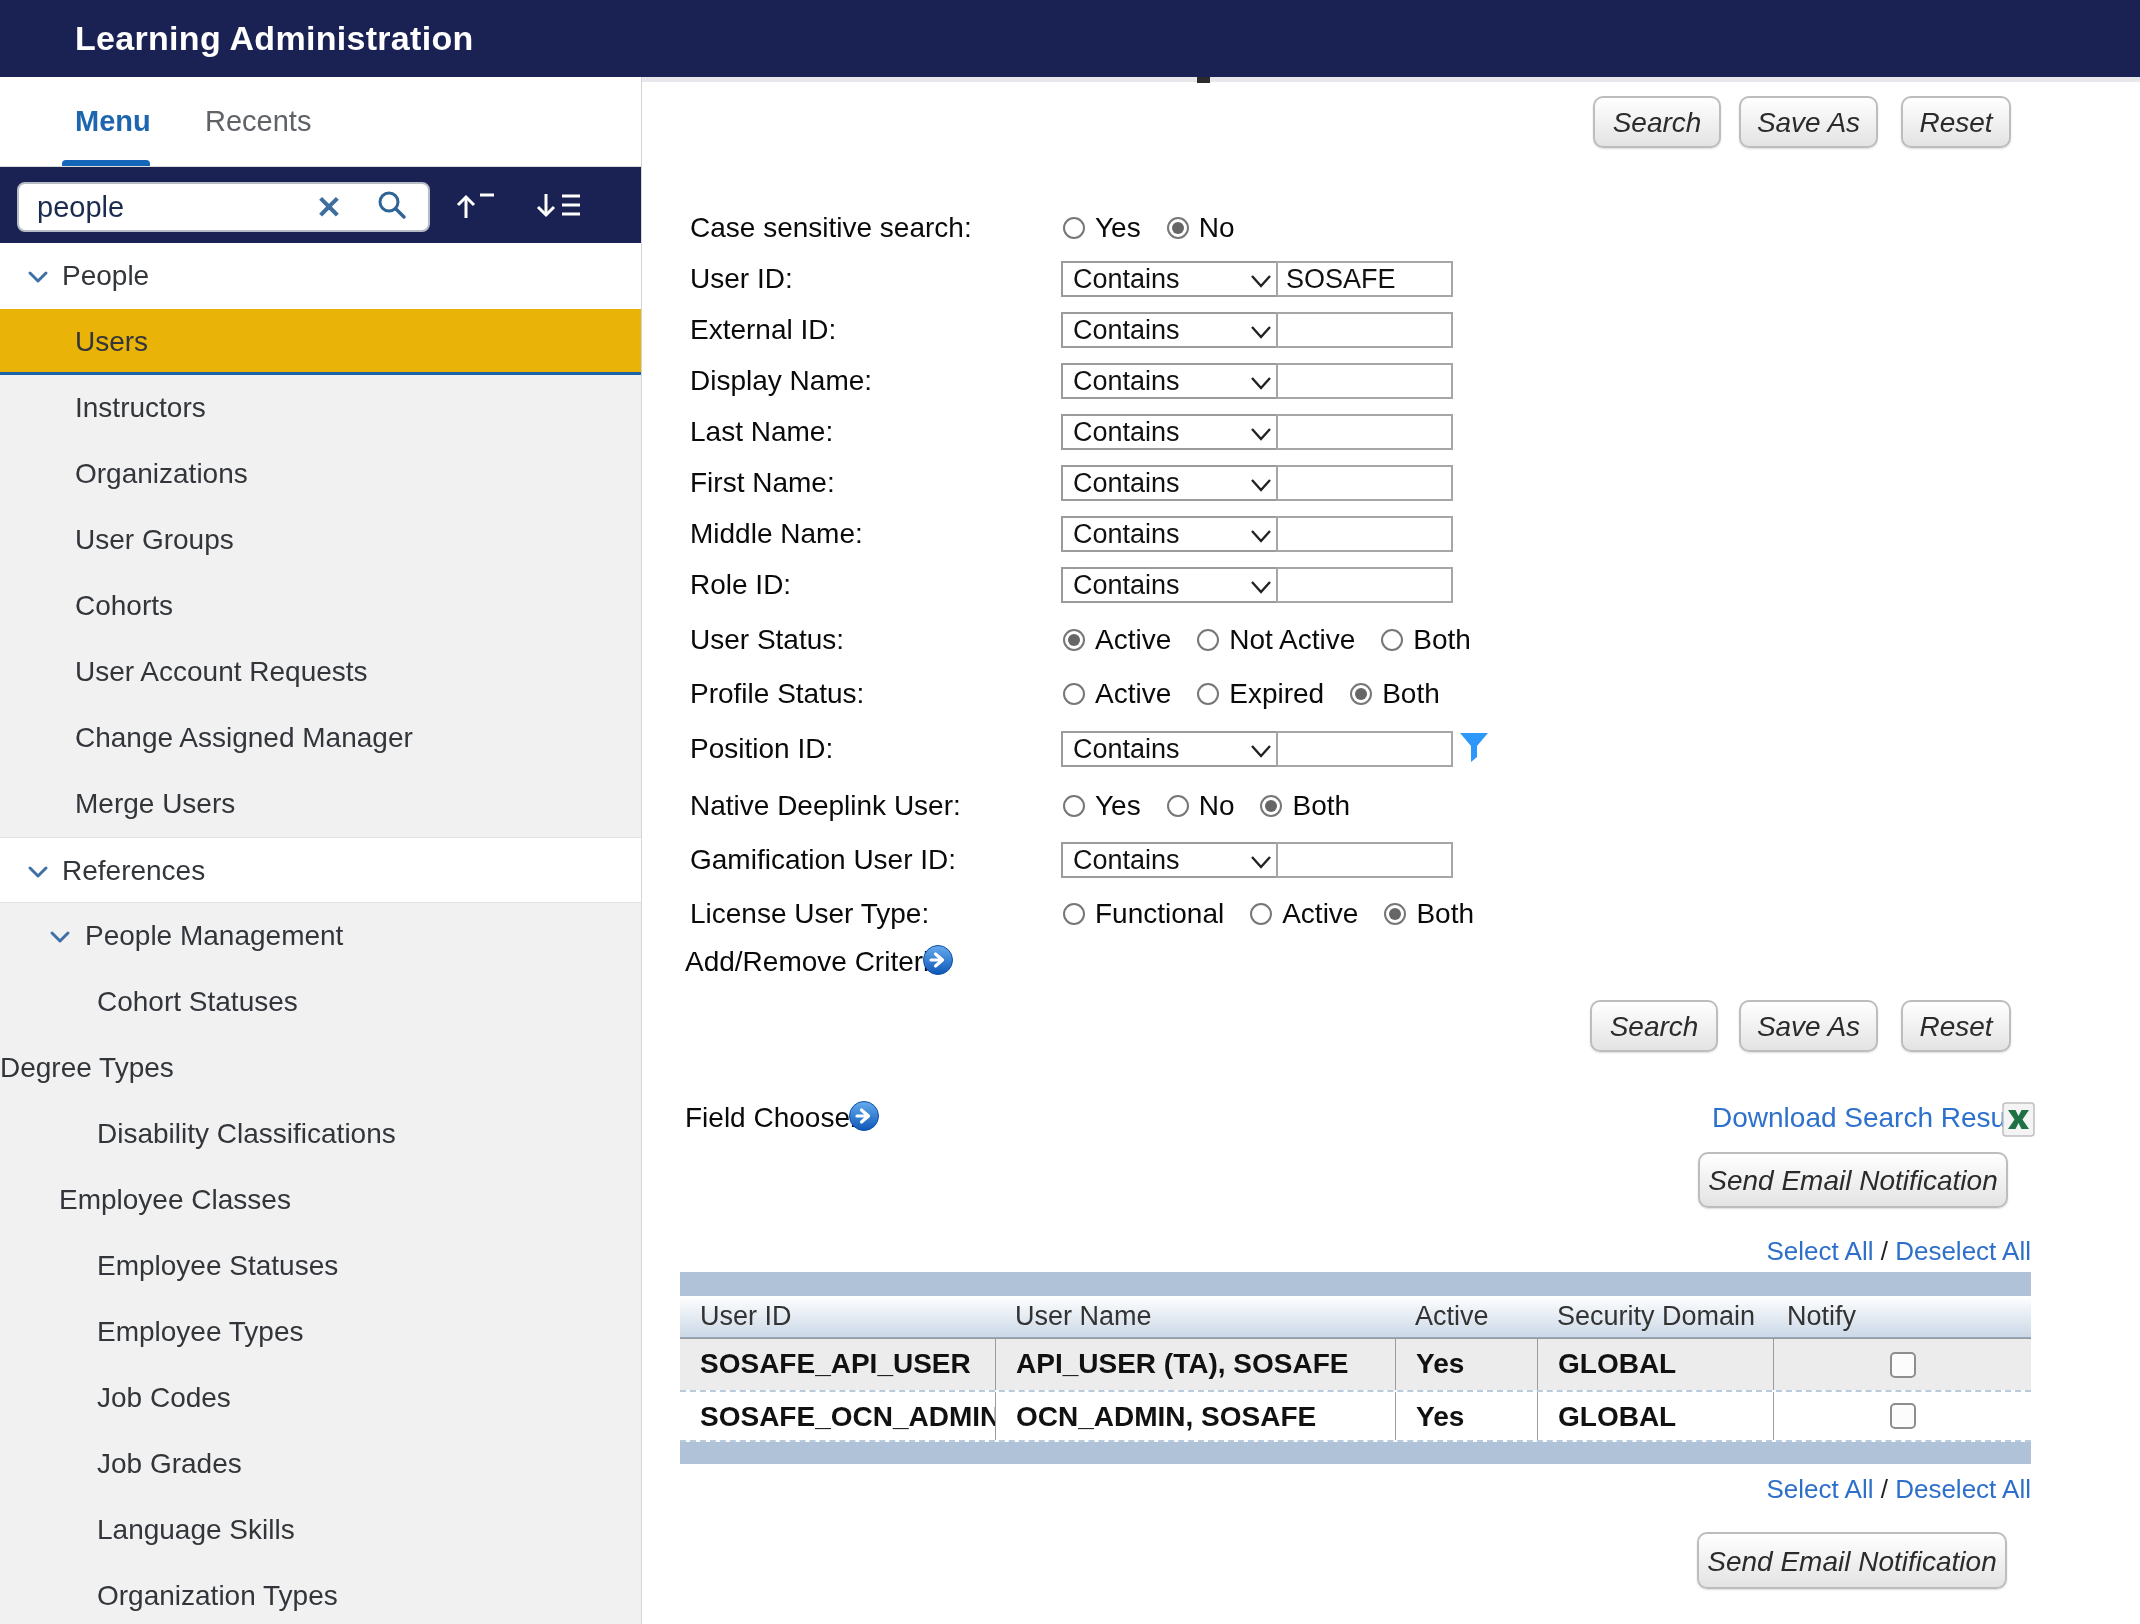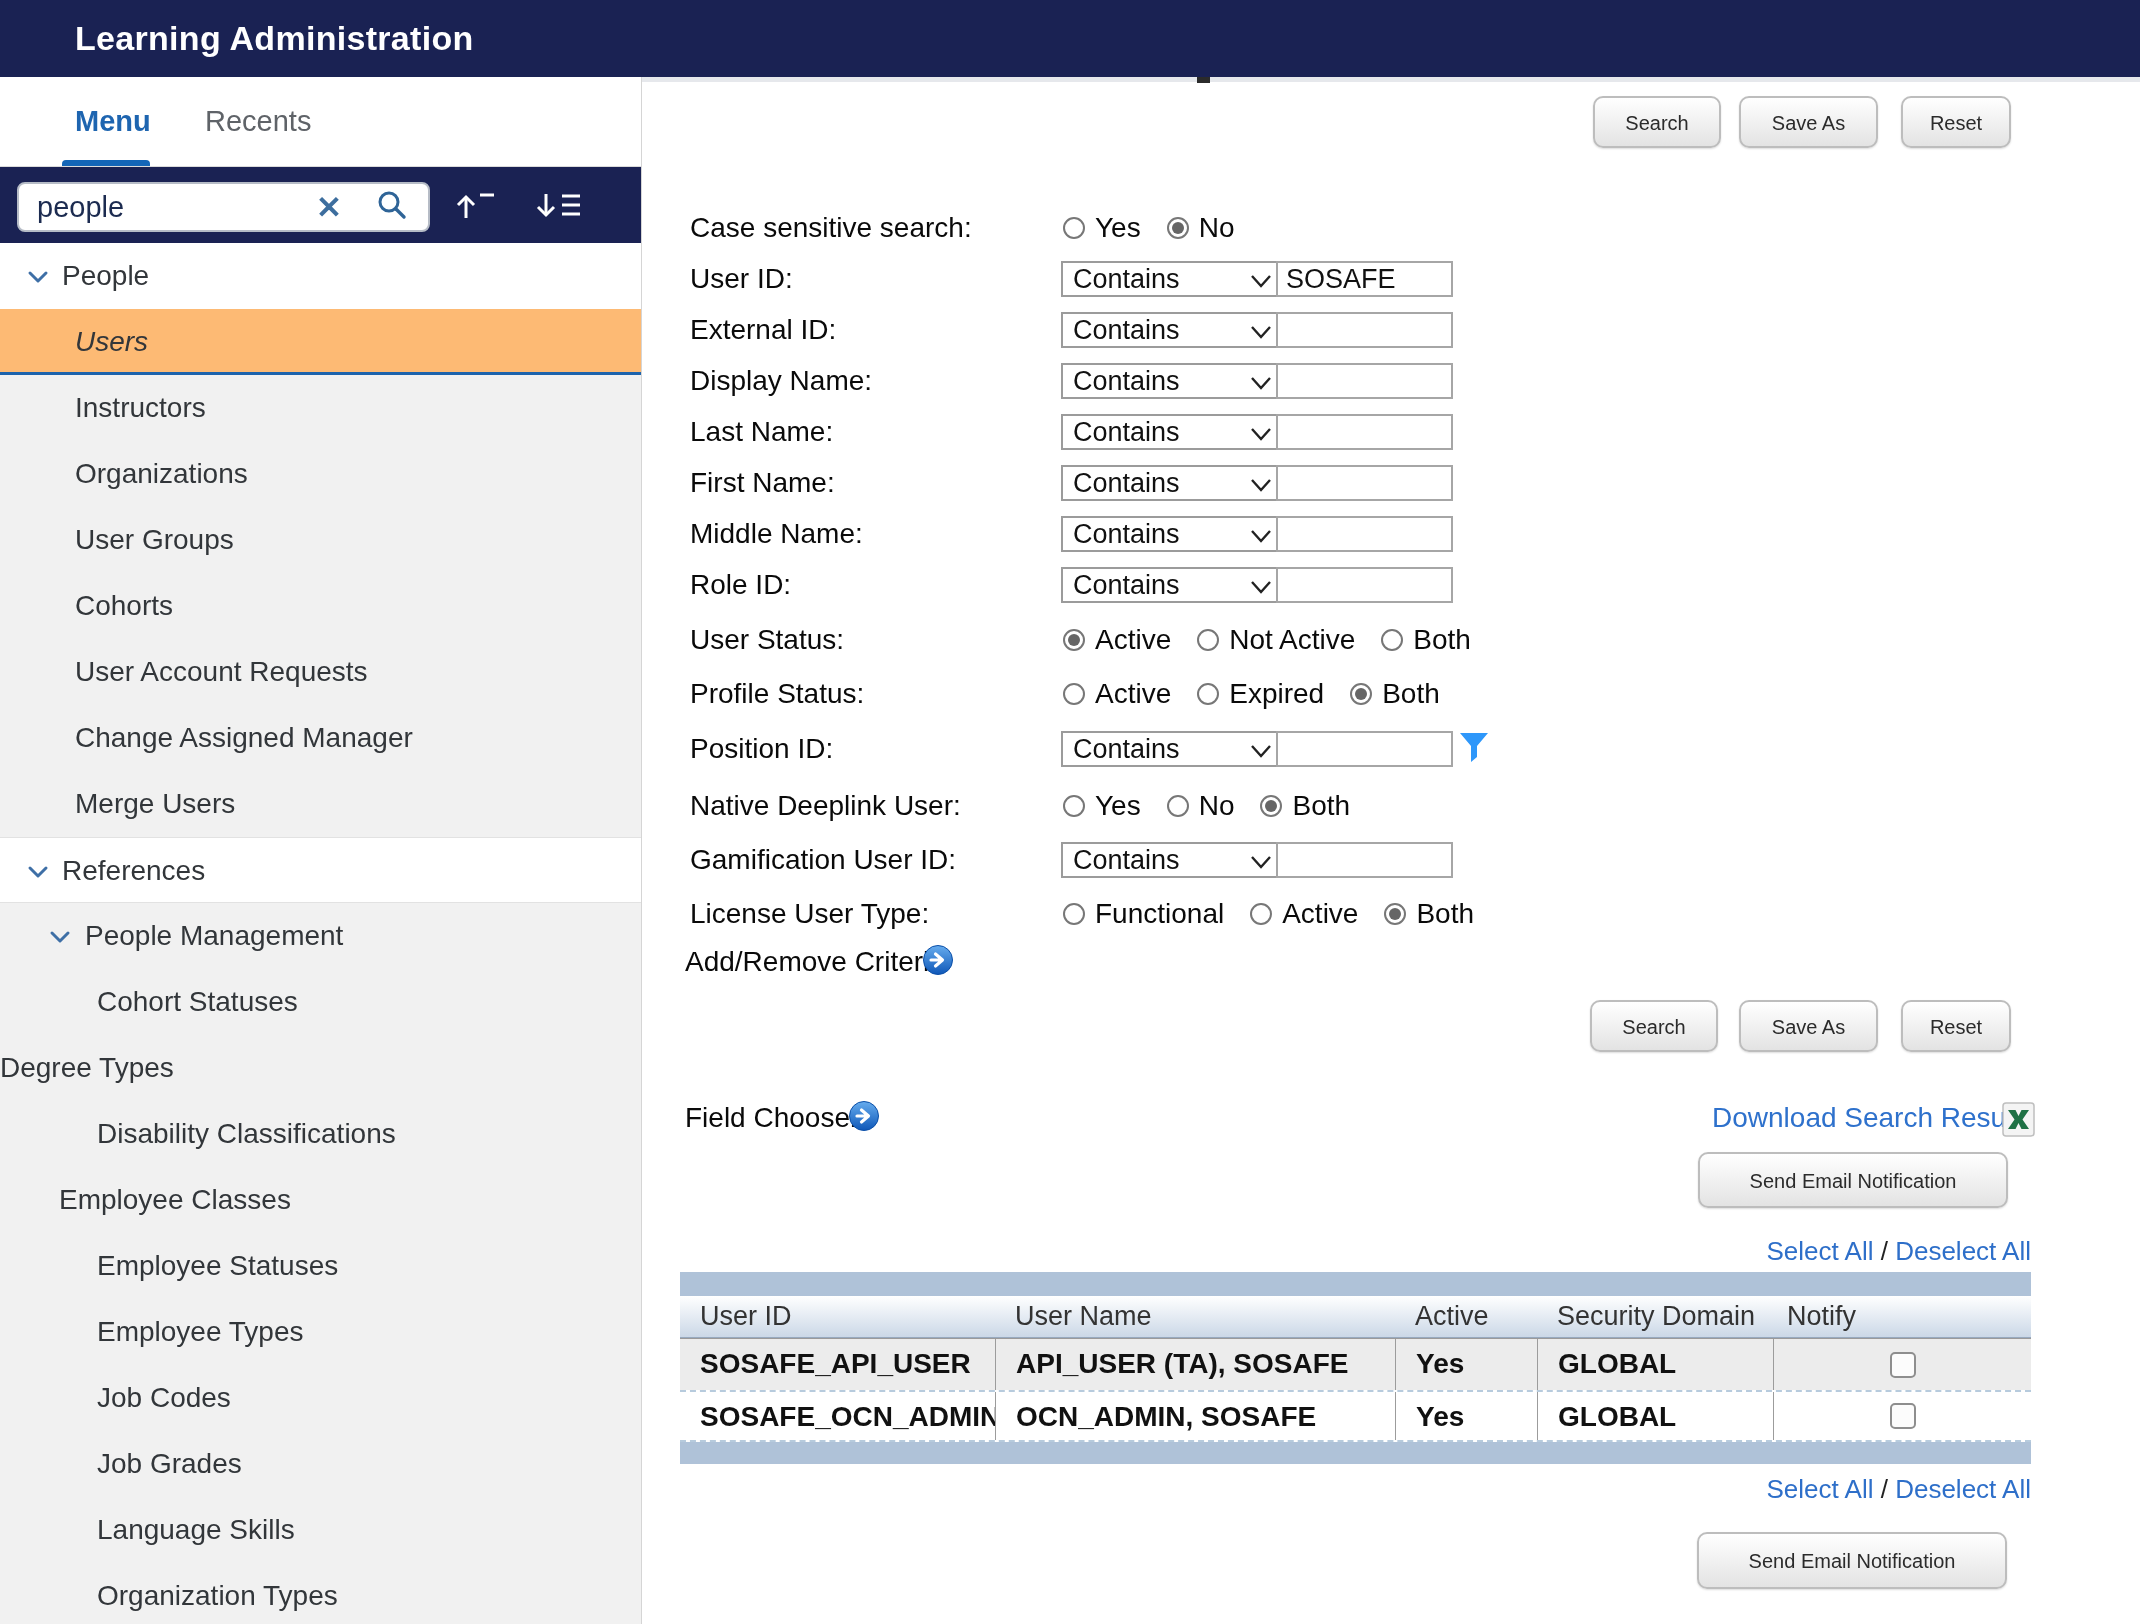--- a/index.html
+++ b/index.html
@@ -25,44 +25,44 @@
                font-size:29px;color:#1C2B50;padding:0 116px 0 18px;outline:none;}
   .clear-icon{left:316px;top:189px;font-size:31px;font-weight:bold;color:#3D6E9E;cursor:pointer;}
   .mag-icon{left:372px;top:186px;cursor:pointer;}
   .collapse-icon{left:450px;top:186px;cursor:pointer;}
   .expand-icon{left:534px;top:186px;cursor:pointer;}
   .side-divider{left:641px;top:77px;width:1px;height:1547px;background:#D5D5D5;}
   .tree-bg{left:0;top:243px;width:641px;height:1381px;background:#F1F1F1;}
   .trow{left:0;width:641px;height:66px;box-sizing:border-box;cursor:pointer;}
   .trow .tlabel{font-size:28px;color:#32363A;line-height:66px;display:block;}
   .trow.group{background:#ffffff;}
-  .trow.selected{background:#fdba74;border-bottom:3px solid #1D63AC;font-style:italic;}
+  .trow.selected{background:#eab308;border-bottom:3px solid #1D63AC;}
   .trow.bordered{border-top:1px solid #E2E2E2;border-bottom:1px solid #E2E2E2;}
   .chev{position:absolute;top:25px;}
 
   
   .frow{left:0;width:2140px;height:36px;margin-top:28px;}
   .flabel{position:absolute;left:690px;font-size:28px;color:#0a0a0a;line-height:36px;white-space:nowrap;}
   .dd{position:absolute;left:1061px;width:221px;height:36px;box-sizing:border-box;border:2px solid #9B9B9B;
       background:#fff;cursor:pointer;}
   .dd .ddtext{position:absolute;left:10px;top:0;font-size:27px;color:#111;line-height:33px;}
   .dd .ddchev{position:absolute;right:8px;top:11px;}
   .ti{position:absolute;left:1276px;width:177px;height:36px;box-sizing:border-box;border:2px solid #A6A6A6;
       background:#fff;font-family:"Liberation Sans",sans-serif;font-size:27px;color:#111;padding:0 8px;outline:none;}
   .rgroup{position:absolute;left:1063px;height:36px;display:flex;align-items:center;}
   .radio{width:22px;height:22px;border:2px solid #777;border-radius:50%;background:#fff;box-sizing:border-box;
          margin-right:10px;position:relative;flex:none;cursor:pointer;}
   .radio.sel::after{content:"";position:absolute;left:3px;top:3px;width:12px;height:12px;border-radius:50%;background:#666;}
   .rlabel{font-size:28px;color:#0a0a0a;margin-right:26px;white-space:nowrap;}
   .filter-icon{left:1459px;cursor:pointer;}
 
   
-  .btn{position:absolute;height:52px;line-height:50px;text-align:center;font-size:20px;color:#2b2b2b;
+  .btn{position:absolute;height:52px;line-height:50px;text-align:center;font-size:28px;color:#2b2b2b;
        background:linear-gradient(#ffffff,#e3e3e3);border:2px solid #BDBDBD;border-radius:10px;
-       box-sizing:border-box;box-shadow:0 1px 2px rgba(0,0,0,.14);cursor:pointer;}
+       box-sizing:border-box;box-shadow:0 1px 2px rgba(0,0,0,.14);cursor:pointer;font-style:italic;}
   .inline-label{position:absolute;font-size:28px;color:#0a0a0a;white-space:nowrap;}
   .circle-icon{position:absolute;cursor:pointer;}
   .link{position:absolute;font-size:28px;color:#2E71CC;white-space:nowrap;cursor:pointer;}
 
   
   .sel-links{position:absolute;left:680px;width:1351px;text-align:right;font-size:26px;color:#222;}
   .sel-links a{color:#2E6FC9;text-decoration:none;cursor:pointer;}
 
   
   .tband{position:absolute;left:680px;width:1351px;background:#AFC2D8;}

